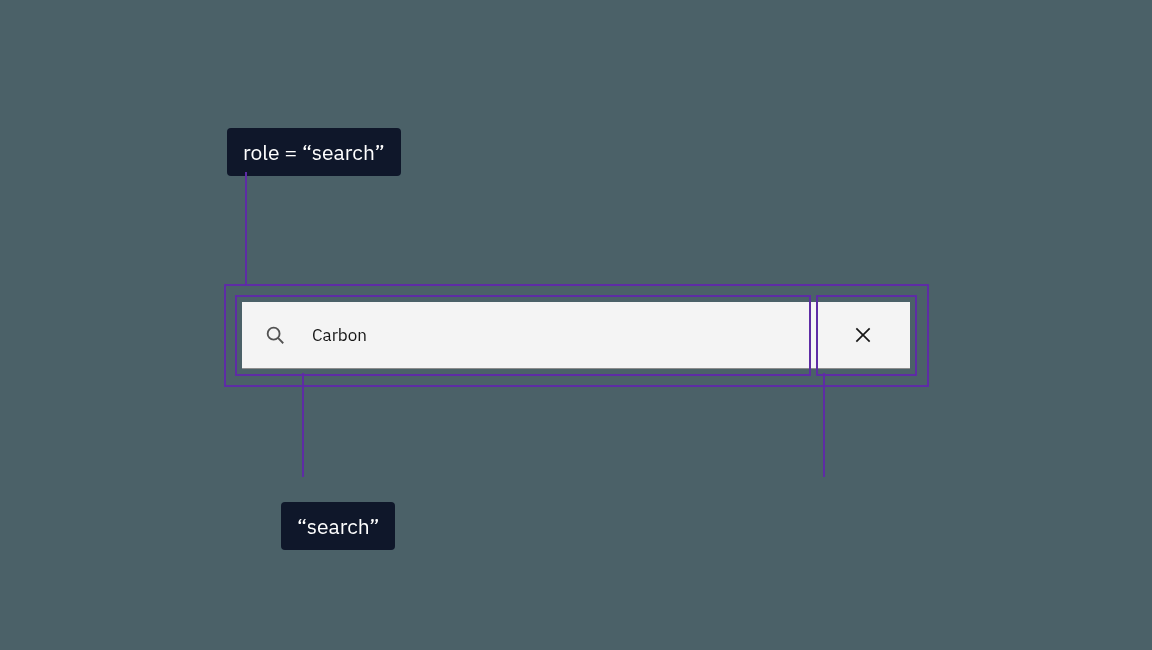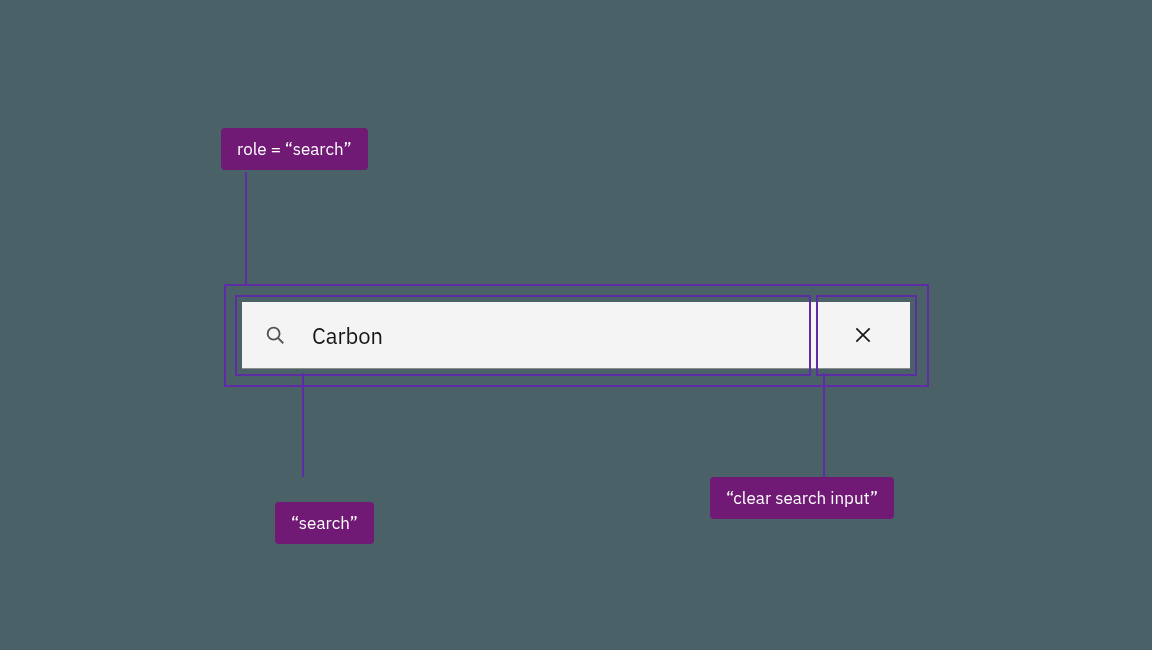--- a/index.html
+++ b/index.html
@@ -16,27 +16,28 @@
       overflow: hidden;
     }
     .canvas {
       position: relative;
       width: 100%;
       height: 100%;
     }
     
     .annotation-label {
       position: absolute;
-      background: #701a75;
+      background: #0f172a;
       color: #ffffff;
-      font-size: 17px;
+      font-size: 21px;
       padding: 10px 16px;
       border-radius: 4px;
       white-space: nowrap;
       font-weight: 400;
+      margin-left: 6px;
     }
     .label-role {
       top: 128px;
       left: 221px;
     }
     .label-search {
       top: 502px;
       left: 275px;
     }
     .label-clear {
@@ -116,21 +117,21 @@
       padding-left: 22px;
     }
     .search-icon {
       width: 22px;
       height: 22px;
       color: #525252;
       flex-shrink: 0;
     }
     .search-text {
       margin-left: 26px;
-      font-size: 22px;
+      font-size: 17px;
       color: #161616;
       font-weight: 400;
     }
     .clear-zone {
       width: 94px;
       height: 100%;
       display: flex;
       align-items: center;
       justify-content: center;
     }
@@ -140,21 +141,20 @@
       color: #161616;
     }
   </style>
 </head>
 <body>
 
 <div class="canvas">
 
   <div class="annotation-label label-role">role = “search”</div>
   <div class="annotation-label label-search">“search”</div>
-  <div class="annotation-label label-clear">“clear search input”</div>
 
   <div class="connector connector-role"></div>
   <div class="connector connector-search"></div>
   <div class="connector connector-clear"></div>
 
   <div class="search-bar">
     <div class="search-input-zone">
       <span class="search-icon">
         <svg viewBox="0 0 24 24" fill="none" stroke="currentColor" stroke-width="2">
           <circle cx="10.5" cy="10.5" r="6.5"></circle>

